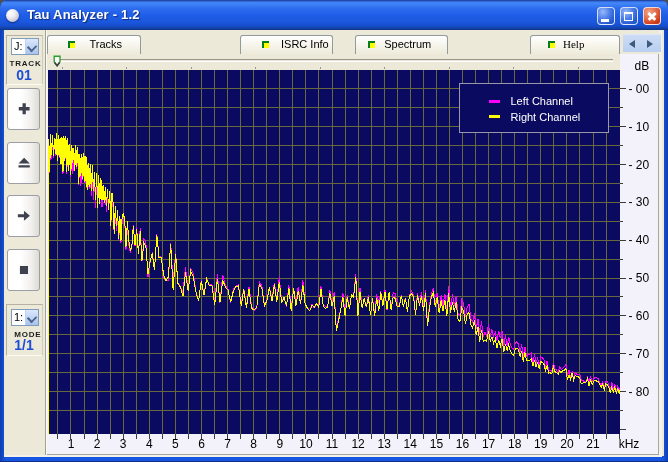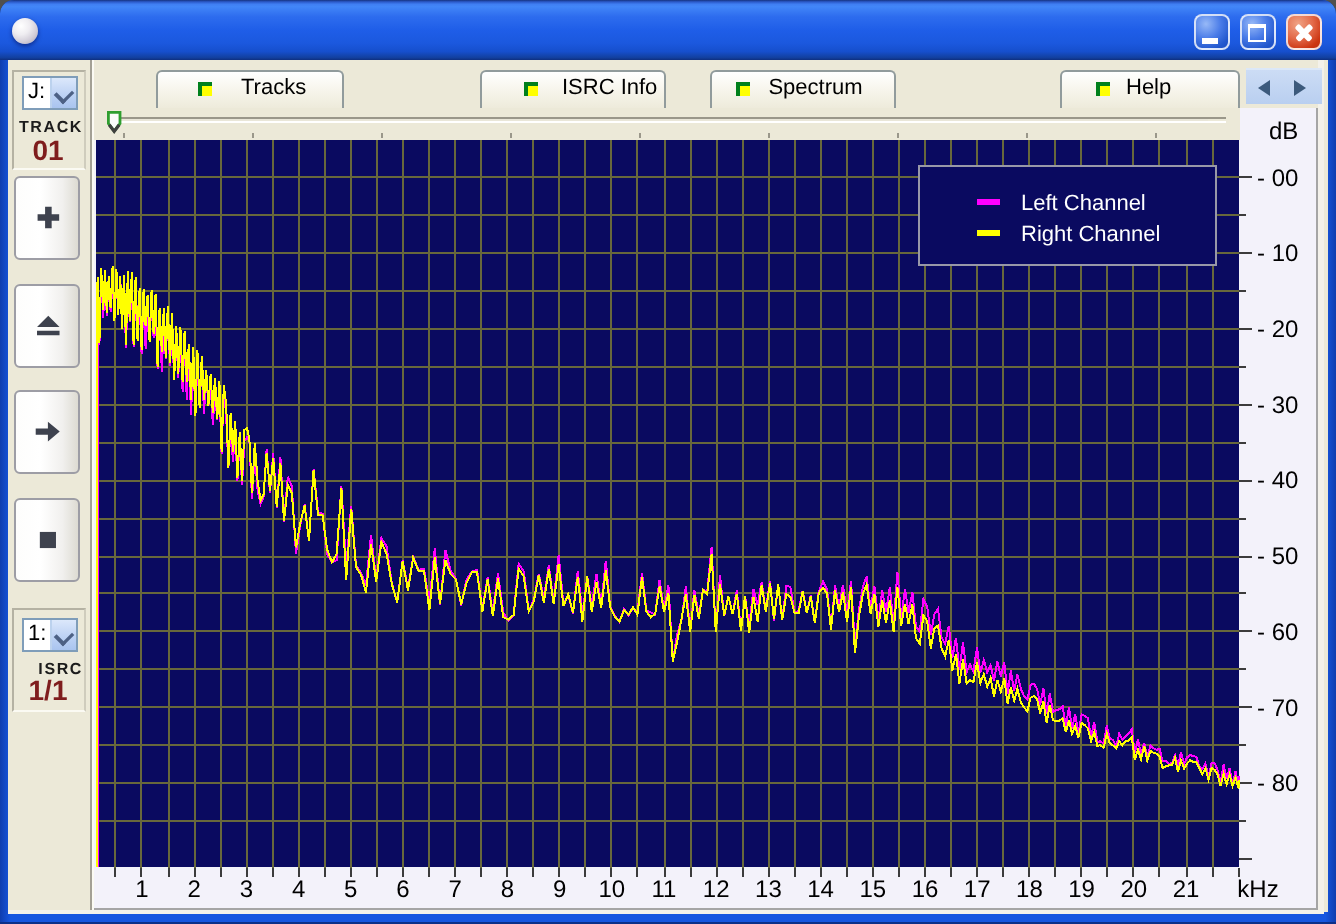--- a/index.html
+++ b/index.html
@@ -31,21 +31,21 @@
 .group { position:absolute; left:1.5px; width:37px; border:1px solid #b5b2a3; border-bottom-color:#fbfaf3; border-right-color:#cfccbd; background:#ece9d8; }
 #grp1 { top:5px; height:50px; }
 #grp2 { top:274px; height:52px; }
 .combo { position:absolute; left:4px; top:2.5px; width:28.5px; height:17px; background:#fff; border:1px solid #7f9db9; }
 .combo .txt { position:absolute; left:2.5px; top:1.5px; font-size:11px; color:#000; }
 .combo .drop { position:absolute; right:0; top:0; width:13.5px; height:15px;
   background:linear-gradient(180deg,#dce8fb 0%,#c0d4f5 50%,#a9c4ef 100%); border-left:1px solid #bcd2ee; }
 .combo .drop::after { content:""; position:absolute; left:2.6px; top:4px; width:6px; height:6px;
   border-left:2.6px solid #4d6185; border-bottom:2.6px solid #4d6185; transform:rotate(-45deg) scale(1,.82); }
 .slabel { position:absolute; width:100%; text-align:right; font-size:8px; font-weight:bold; color:#1c1c1c; letter-spacing:0.8px; }
-.blabel { position:absolute; width:100%; text-align:center; font-size:14px; font-weight:bold; color:#7f1d1d; }
+.blabel { position:absolute; width:100%; text-align:center; font-size:14px; font-weight:bold; color:#1d4ed8; }
 .sbtn { position:absolute; left:3px; width:32.5px; height:42px; border:1px solid #9d9da5; border-radius:3px;
   background:linear-gradient(90deg,#fdfdfc 0%,#ffffff 40%,#f1f0ee 75%,#dddbd2 100%); }
 .icn { position:absolute; left:0; top:0; width:100%; height:100%; }
 
 .tab { position:absolute; top:34.5px; height:19px; background:linear-gradient(180deg,#ffffff 0%,#f6f4ea 55%,#eeebdb 100%);
   border:1px solid #919b9c; border-bottom:none; border-radius:3px 3px 0 0;
   z-index:5; }
 .tab.active { top:31.5px; height:23px; background:#fcfbf8; border:1px solid #919b9c; border-top:3px solid #efa247; border-bottom:none; z-index:6; }
 .tabicon { position:absolute; top:5px; width:7px; height:7px; background:#ffff00; border-top:2px solid #00801c; border-left:2px solid #00801c; }
 .tablbl { position:absolute; top:2.5px; font-size:11px; color:#000; white-space:nowrap; }
@@ -55,20 +55,21 @@
 #arrL { left:6px; border-right:6px solid #3c5a7c; }
 #arrR { right:8px; border-left:6px solid #3c5a7c; }
 
 #rstrip { position:absolute; left:659px; top:30px; width:3px; height:425.5px; background:#f3f1ea; }
 #bstrip { position:absolute; left:4px; top:455px; width:658px; height:1.5px; background:#f3f1ea; }
 </style></head>
 <body>
 <div id="win">
   <div id="titlebar">
     <div id="ball"></div>
+    <div id="title">Tau Analyzer - 1.2</div>
     <div class="wbtn" id="btnmin"></div>
     <div class="wbtn" id="btnmax"></div>
     <div class="wbtn" id="btncls"></div>
   </div>
   <div id="topline"></div>
   <div id="client"></div>
   <svg width="613" height="401" style="position:absolute;left:46px;top:54px" shape-rendering="crispEdges">
 <rect x="0" y="0" width="613" height="401" fill="#f3f2fa"></rect>
 <rect x="612" y="0" width="1" height="401" fill="#a5a5a5"></rect>
 <rect x="0" y="400" width="613" height="1" fill="#a5a5a5"></rect>
@@ -283,38 +284,38 @@
     <div class="sbtn" style="top:218.5px;">
       <svg class="icn" viewBox="0 0 32.5 42">
           <rect x="12.7" y="16.7" width="8.6" height="8.6" fill="#3e424e"></rect>
         </svg>
     </div>
     <div class="group" id="grp2">
       <div class="combo" style="top:3.5px;">
           <span class="txt">1:</span>
           <span class="drop"></span>
         </div>
-      <div class="slabel" style="top:24.5px;">ISRC</div>
+      <div class="slabel" style="top:24.5px;">MODE</div>
       <div class="blabel" style="top:32px;">1/1</div>
     </div>
   </div>
-  <div class="tab" style="left:47px;width:93.6px;margin-left:31px;">
+  <div class="tab" style="left:47px;width:93.6px;">
       <span class="tabicon" style="left:19.5px;"></span>
       <span class="tablbl" style="left:41.5px;">Tracks</span>
     </div>
 <div class="tab" style="left:240.2px;width:93.1px;">
       <span class="tabicon" style="left:20.80000000000001px;"></span>
       <span class="tablbl" style="left:39.80000000000001px;">ISRC Info</span>
     </div>
 <div class="tab" style="left:355px;width:93.1px;text-align:center;">
       <span class="tabicon" style="left:12.199999999999989px;"></span>
       <span class="tablbl" style="left:28.19999999999999px;">Spectrum</span>
     </div>
 <div class="tab" style="left:530px;width:90px;">
       <span class="tabicon" style="left:17px;"></span>
-      <span class="tablbl" style="left:32px;">Help</span>
+      <span class="tablbl" style="left:32px;font-family:Liberation Serif, serif;">Help</span>
     </div>
   <div id="scrollers">
       <div class="arr" id="arrL"></div>
       <div class="arr" id="arrR"></div>
     </div>
   <div id="rstrip"></div>
   <div id="bstrip"></div>
 </div>
 </body></html>

